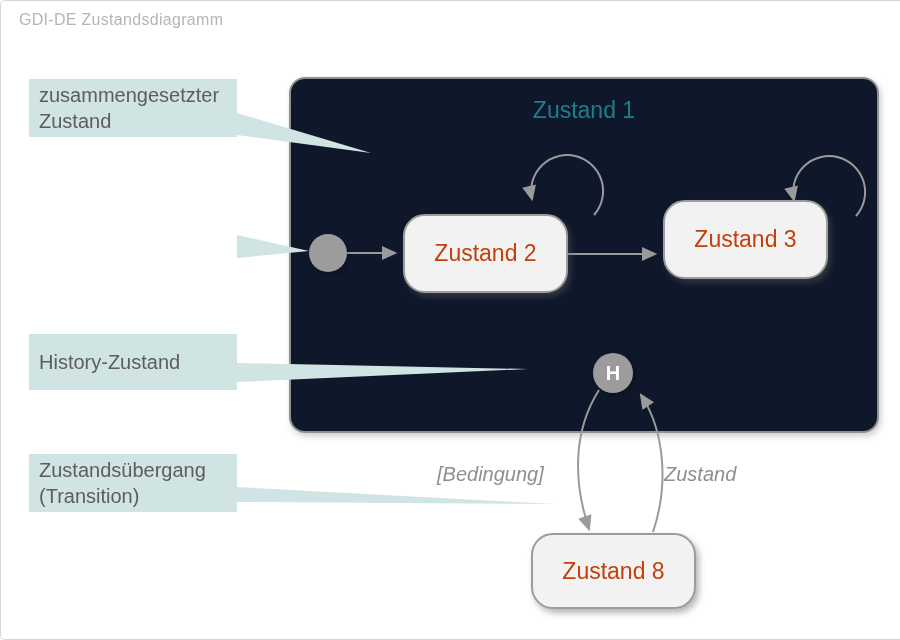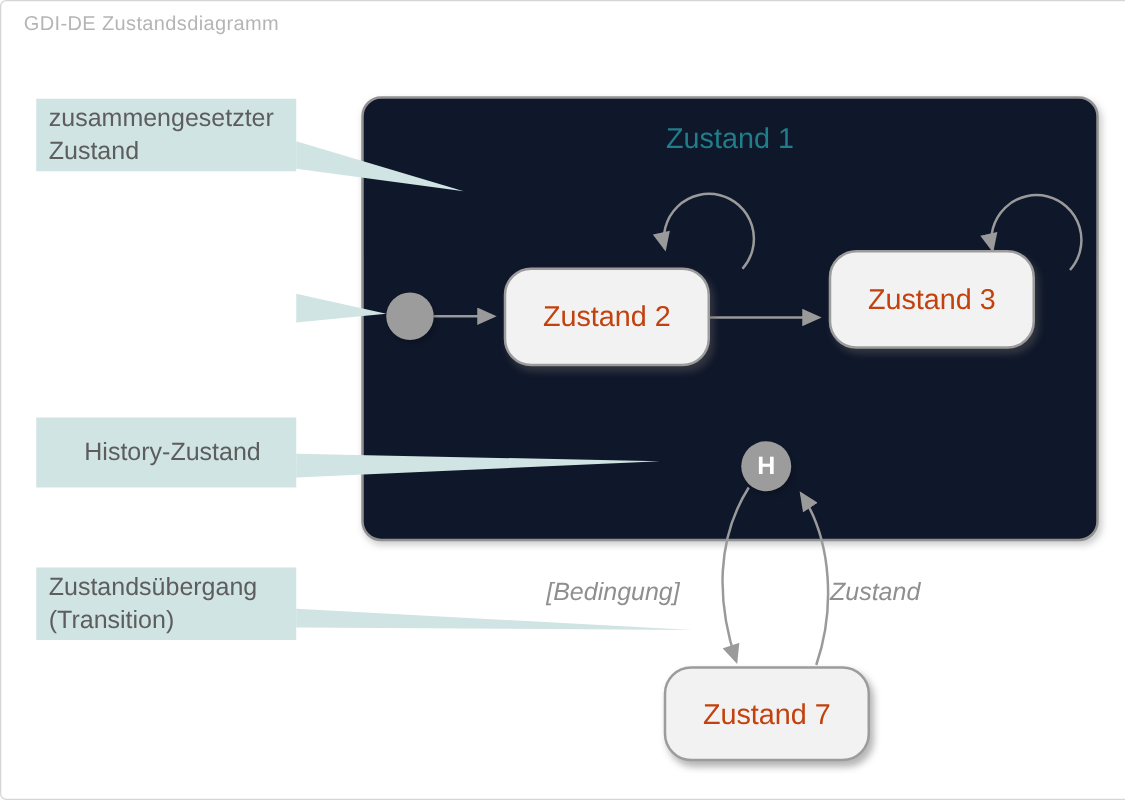--- a/index.html
+++ b/index.html
@@ -56,21 +56,21 @@
   .t-ereignis{left:663px;top:462px;}
   
   .annotation{
     position:absolute;left:28px;width:208px;
     background:#d0e4e3;color:#5d5d5d;font-size:20px;line-height:26px;
     display:flex;align-items:center;z-index:3;
   }
   .annotation span{padding-left:10px;white-space:pre-line;}
   .a1{top:78px;height:58px;}
   .a2{top:204px;height:54px;}
-  .a3{top:333px;height:56px;justify-content:center;}
+  .a3{top:333px;height:56px;}
   .a4{top:453px;height:58px;align-items:center;}
 </style>
 </head>
 <body>
 
 <div class="canvas">
 
   <div class="page-title">GDI-DE Zustandsdiagramm</div>
 
   <div class="composite">
@@ -102,21 +102,21 @@
     <path d="M652,531 C667,487 665,432 640,394" fill="none" stroke="#9a9a9a" stroke-width="2" marker-end="url(#arrow)"></path>
   </svg>
 
   <div class="state state2">
     <span>Zustand 2</span>
   </div>
   <div class="state state3">
     <span>Zustand 3</span>
   </div>
   <div class="state state4">
-    <span>Zustand 7</span>
+    <span>Zustand 8</span>
   </div>
 
   <div class="start-dot"></div>
 
   <div class="history">
     <span>H</span>
   </div>
 
   <div class="t-label t-bedingung">[Bedingung]</div>
   <div class="t-label t-ereignis">Zustand</div>

